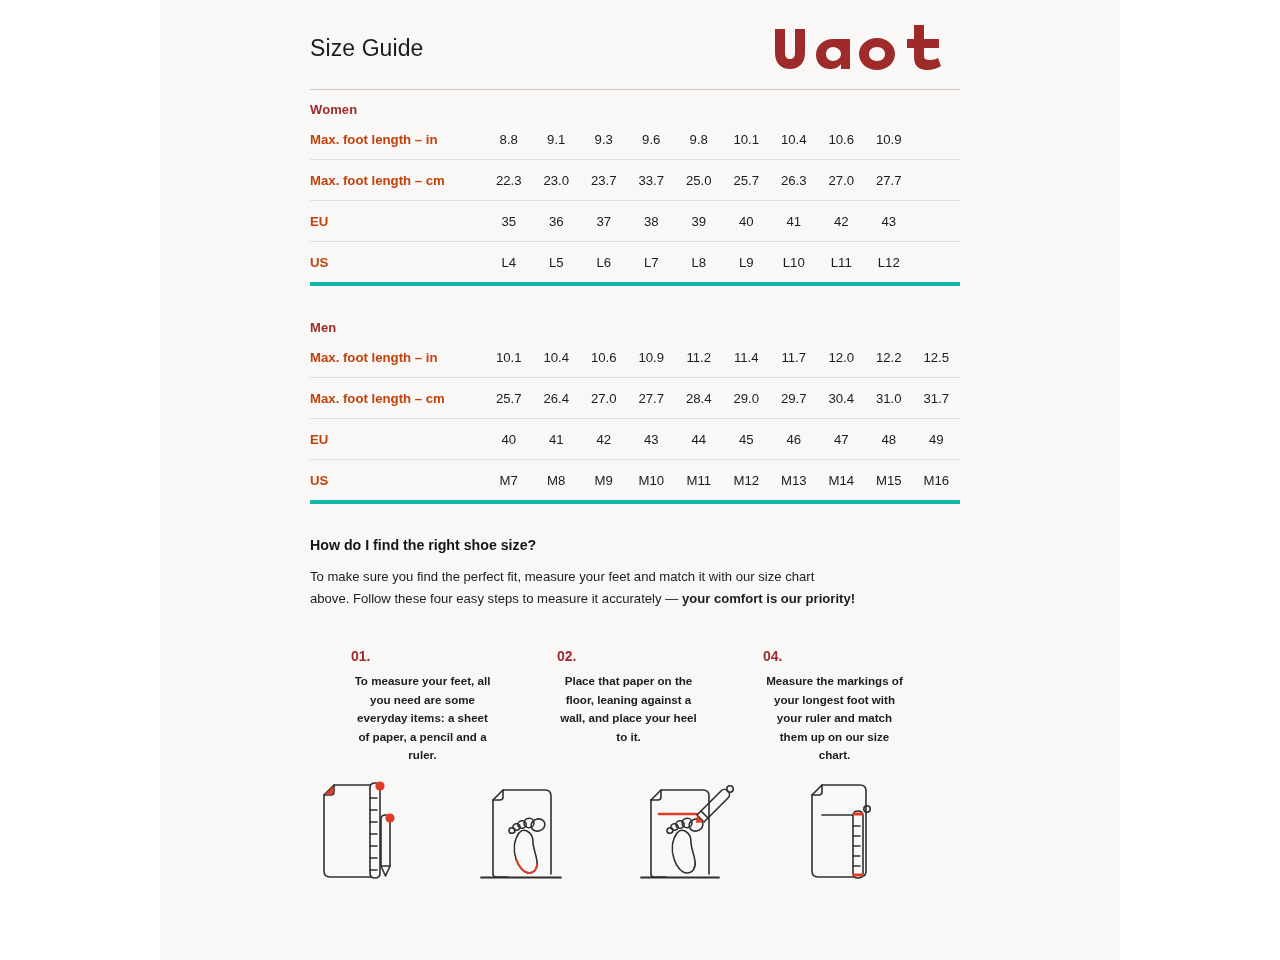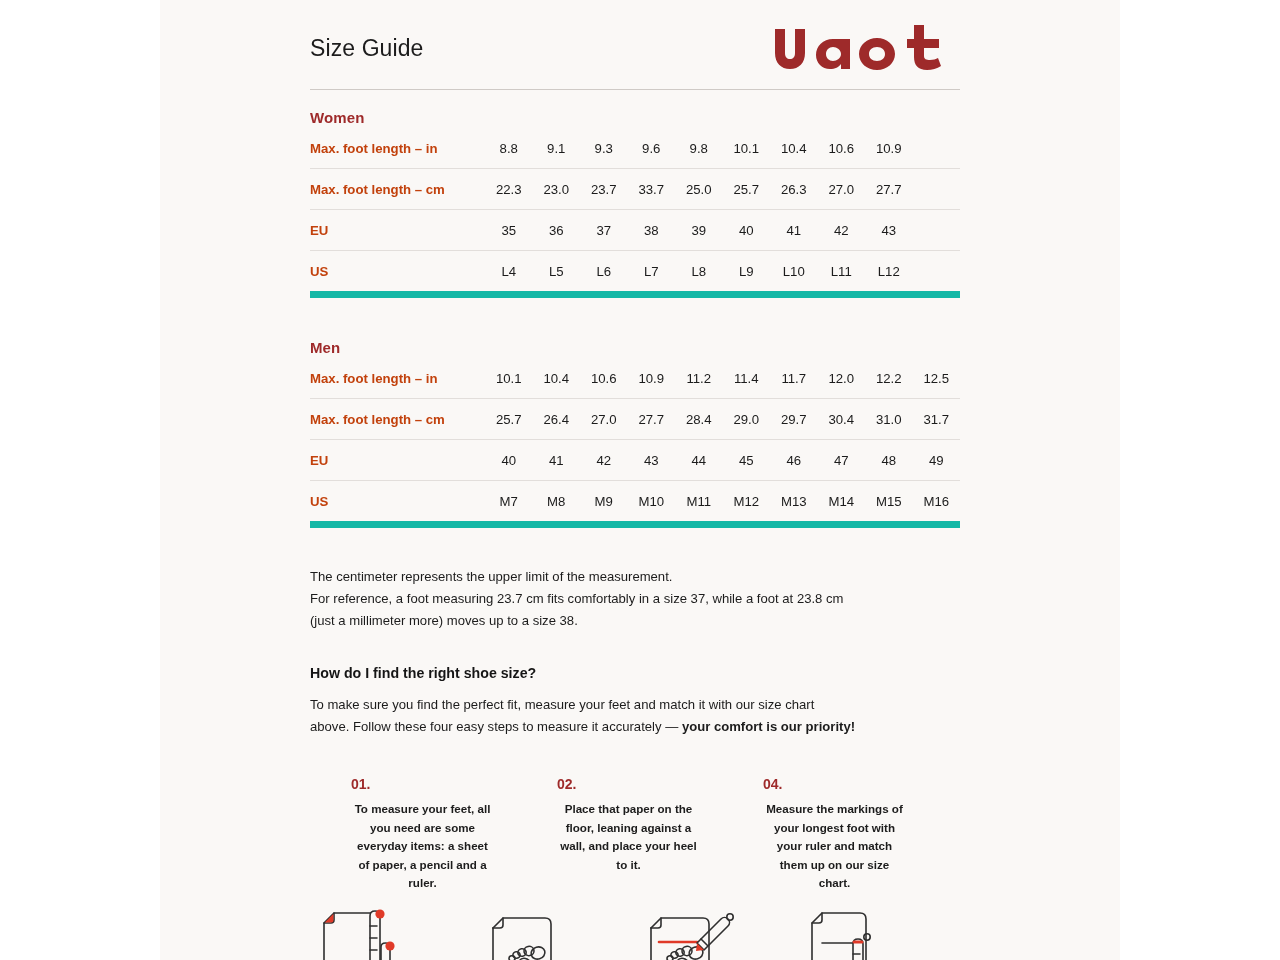--- a/index.html
+++ b/index.html
@@ -59,39 +59,39 @@
   .hrule {
     height: 1px;
     background: #cfcac6;
     width: 100%;
   }
 
   
   .section-title {
     color: #9e2a2a;
     font-weight: bold;
-    font-size: 15px;
-    margin-top: 19px;
+    font-size: 13px;
+    margin-top: 12px;
     margin-bottom: 2px;
     letter-spacing: 0.1px;
   }
 
   table.sizes {
     width: 100%;
     border-collapse: collapse;
     table-layout: fixed;
   }
   table.sizes td {
     padding: 0;
     height: 40px;
     vertical-align: middle;
     border-bottom: 1px solid #e2dedb;
     font-size: 13.2px;
   }
-  table.sizes tr:last-child td { border-bottom: 7px solid #14b8a6; }
+  table.sizes tr:last-child td { border-bottom: 4px solid #14b8a6; }
 
   td.rowlabel {
     color: #c2410c;
     font-weight: bold;
     text-align: left;
     white-space: nowrap;
     width: 175px;
     font-size: 13.2px;
   }
   td.val {
@@ -304,25 +304,20 @@
           <td class="val">M11</td>
           <td class="val">M12</td>
           <td class="val">M13</td>
           <td class="val">M14</td>
           <td class="val">M15</td>
           <td class="val">M16</td>
         </tr>
       </tbody>
     </table>
 
-    <div class="note">
-      <div>The centimeter represents the upper limit of the measurement.</div>
-      <div>For reference, a foot measuring 23.7 cm fits comfortably in a size 37, while a foot at 23.8 cm</div>
-      <div>(just a millimeter more) moves up to a size 38.</div>
-    </div>
 
     <div class="howto-title">How do I find the right shoe size?</div>
     <div class="howto-body">
       <div>To make sure you find the perfect fit, measure your feet and match it with our size chart</div>
       <div><span>above. Follow these four easy steps to measure it accurately — </span><b>your comfort is our priority!</b></div>
     </div>
 
     <div class="steps">
       <div class="step">
         <div class="step-num">01.</div>

